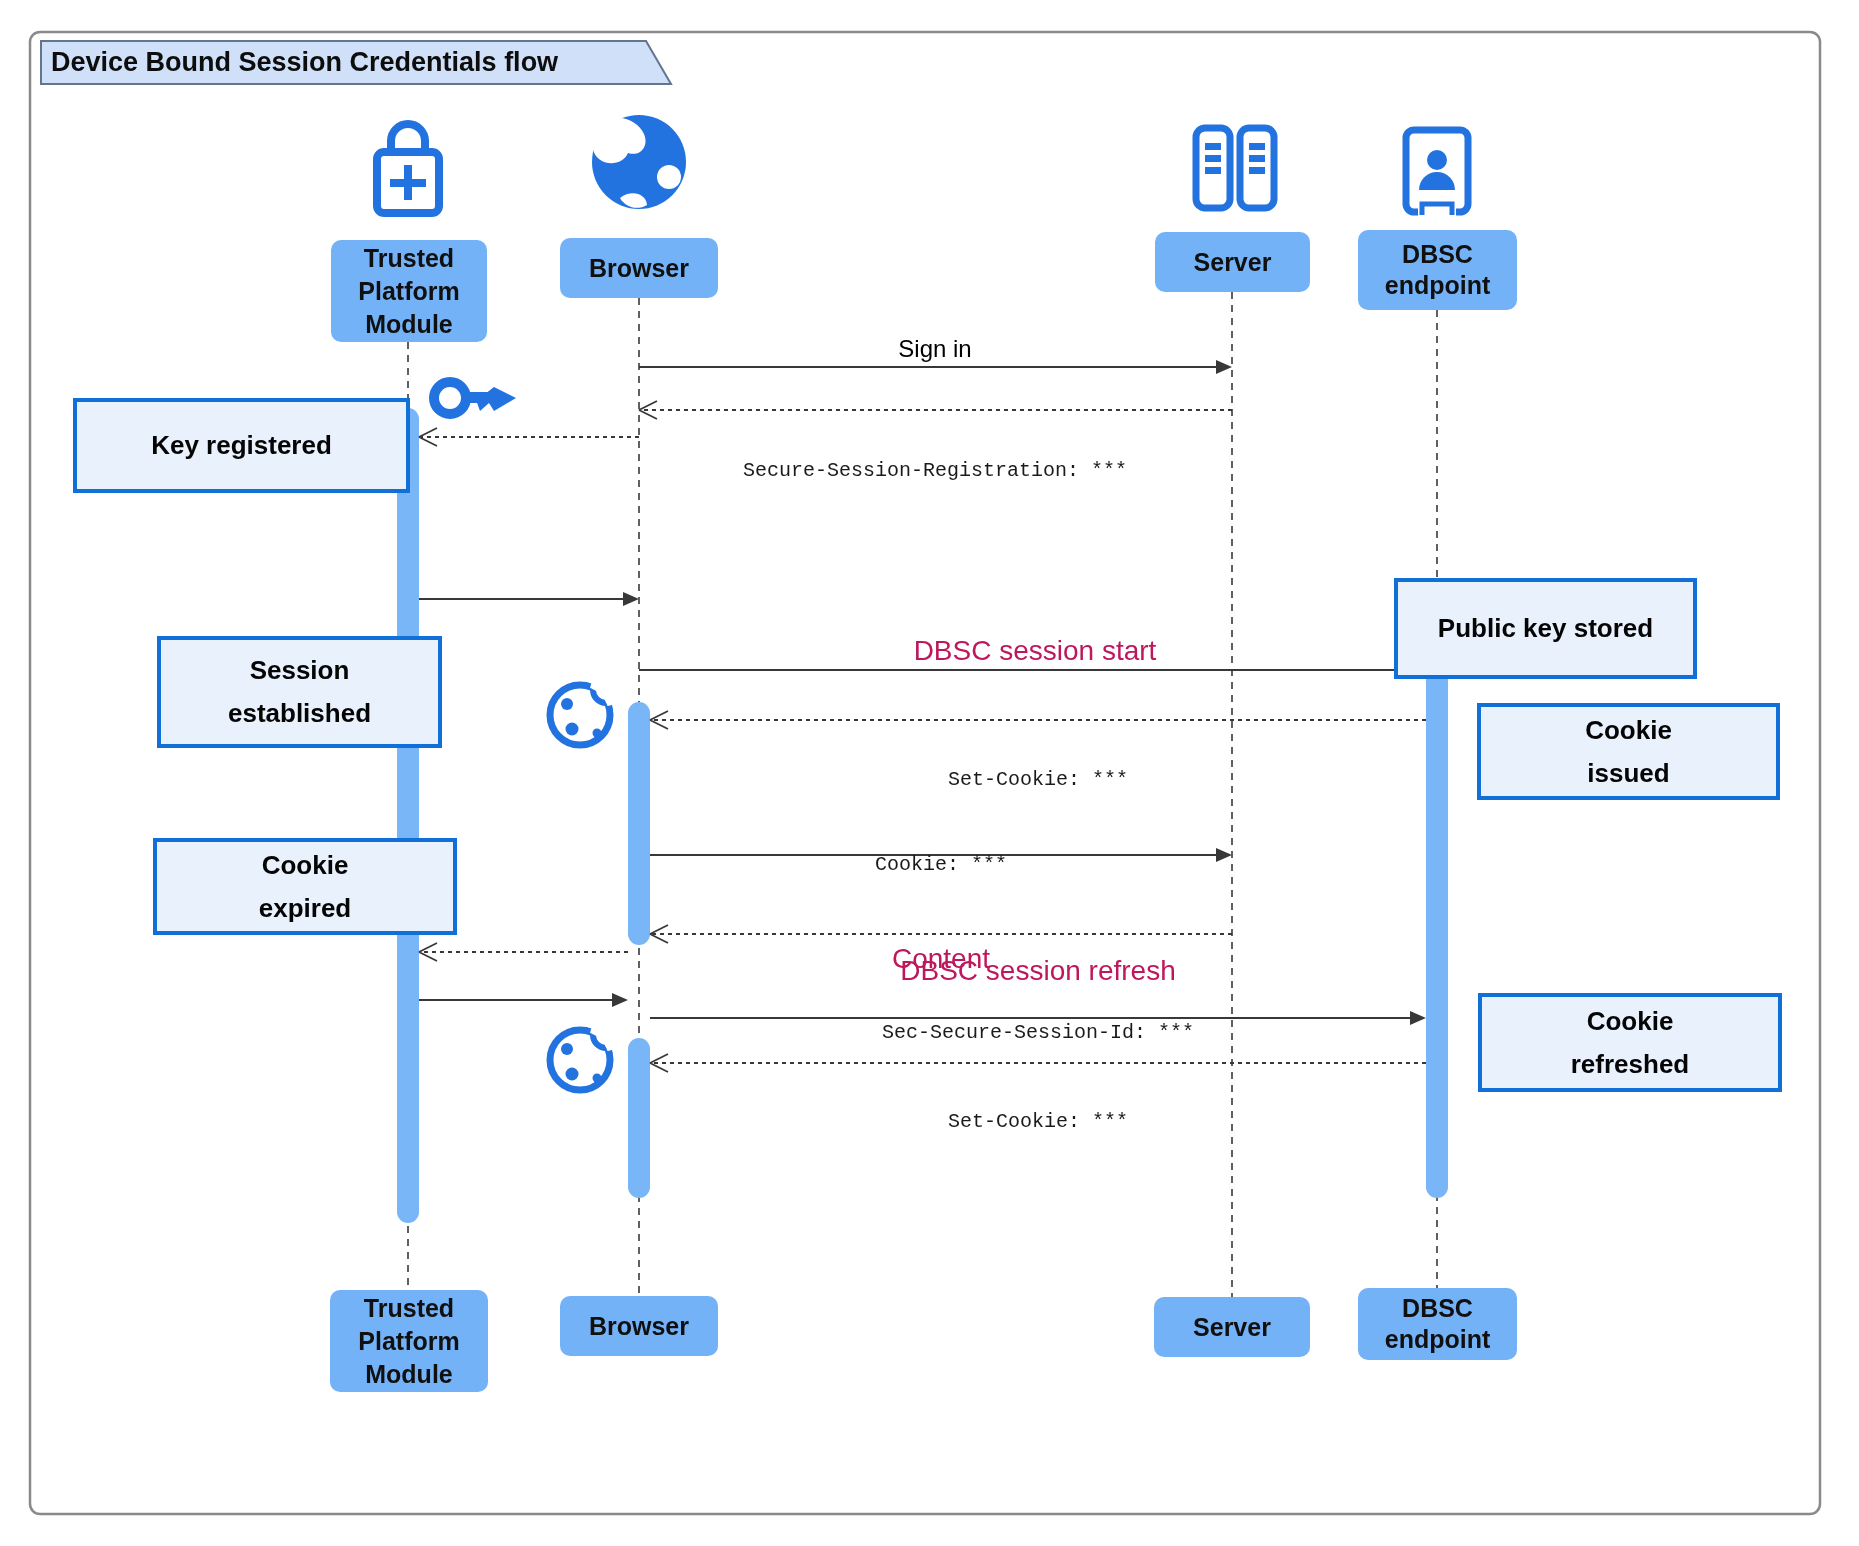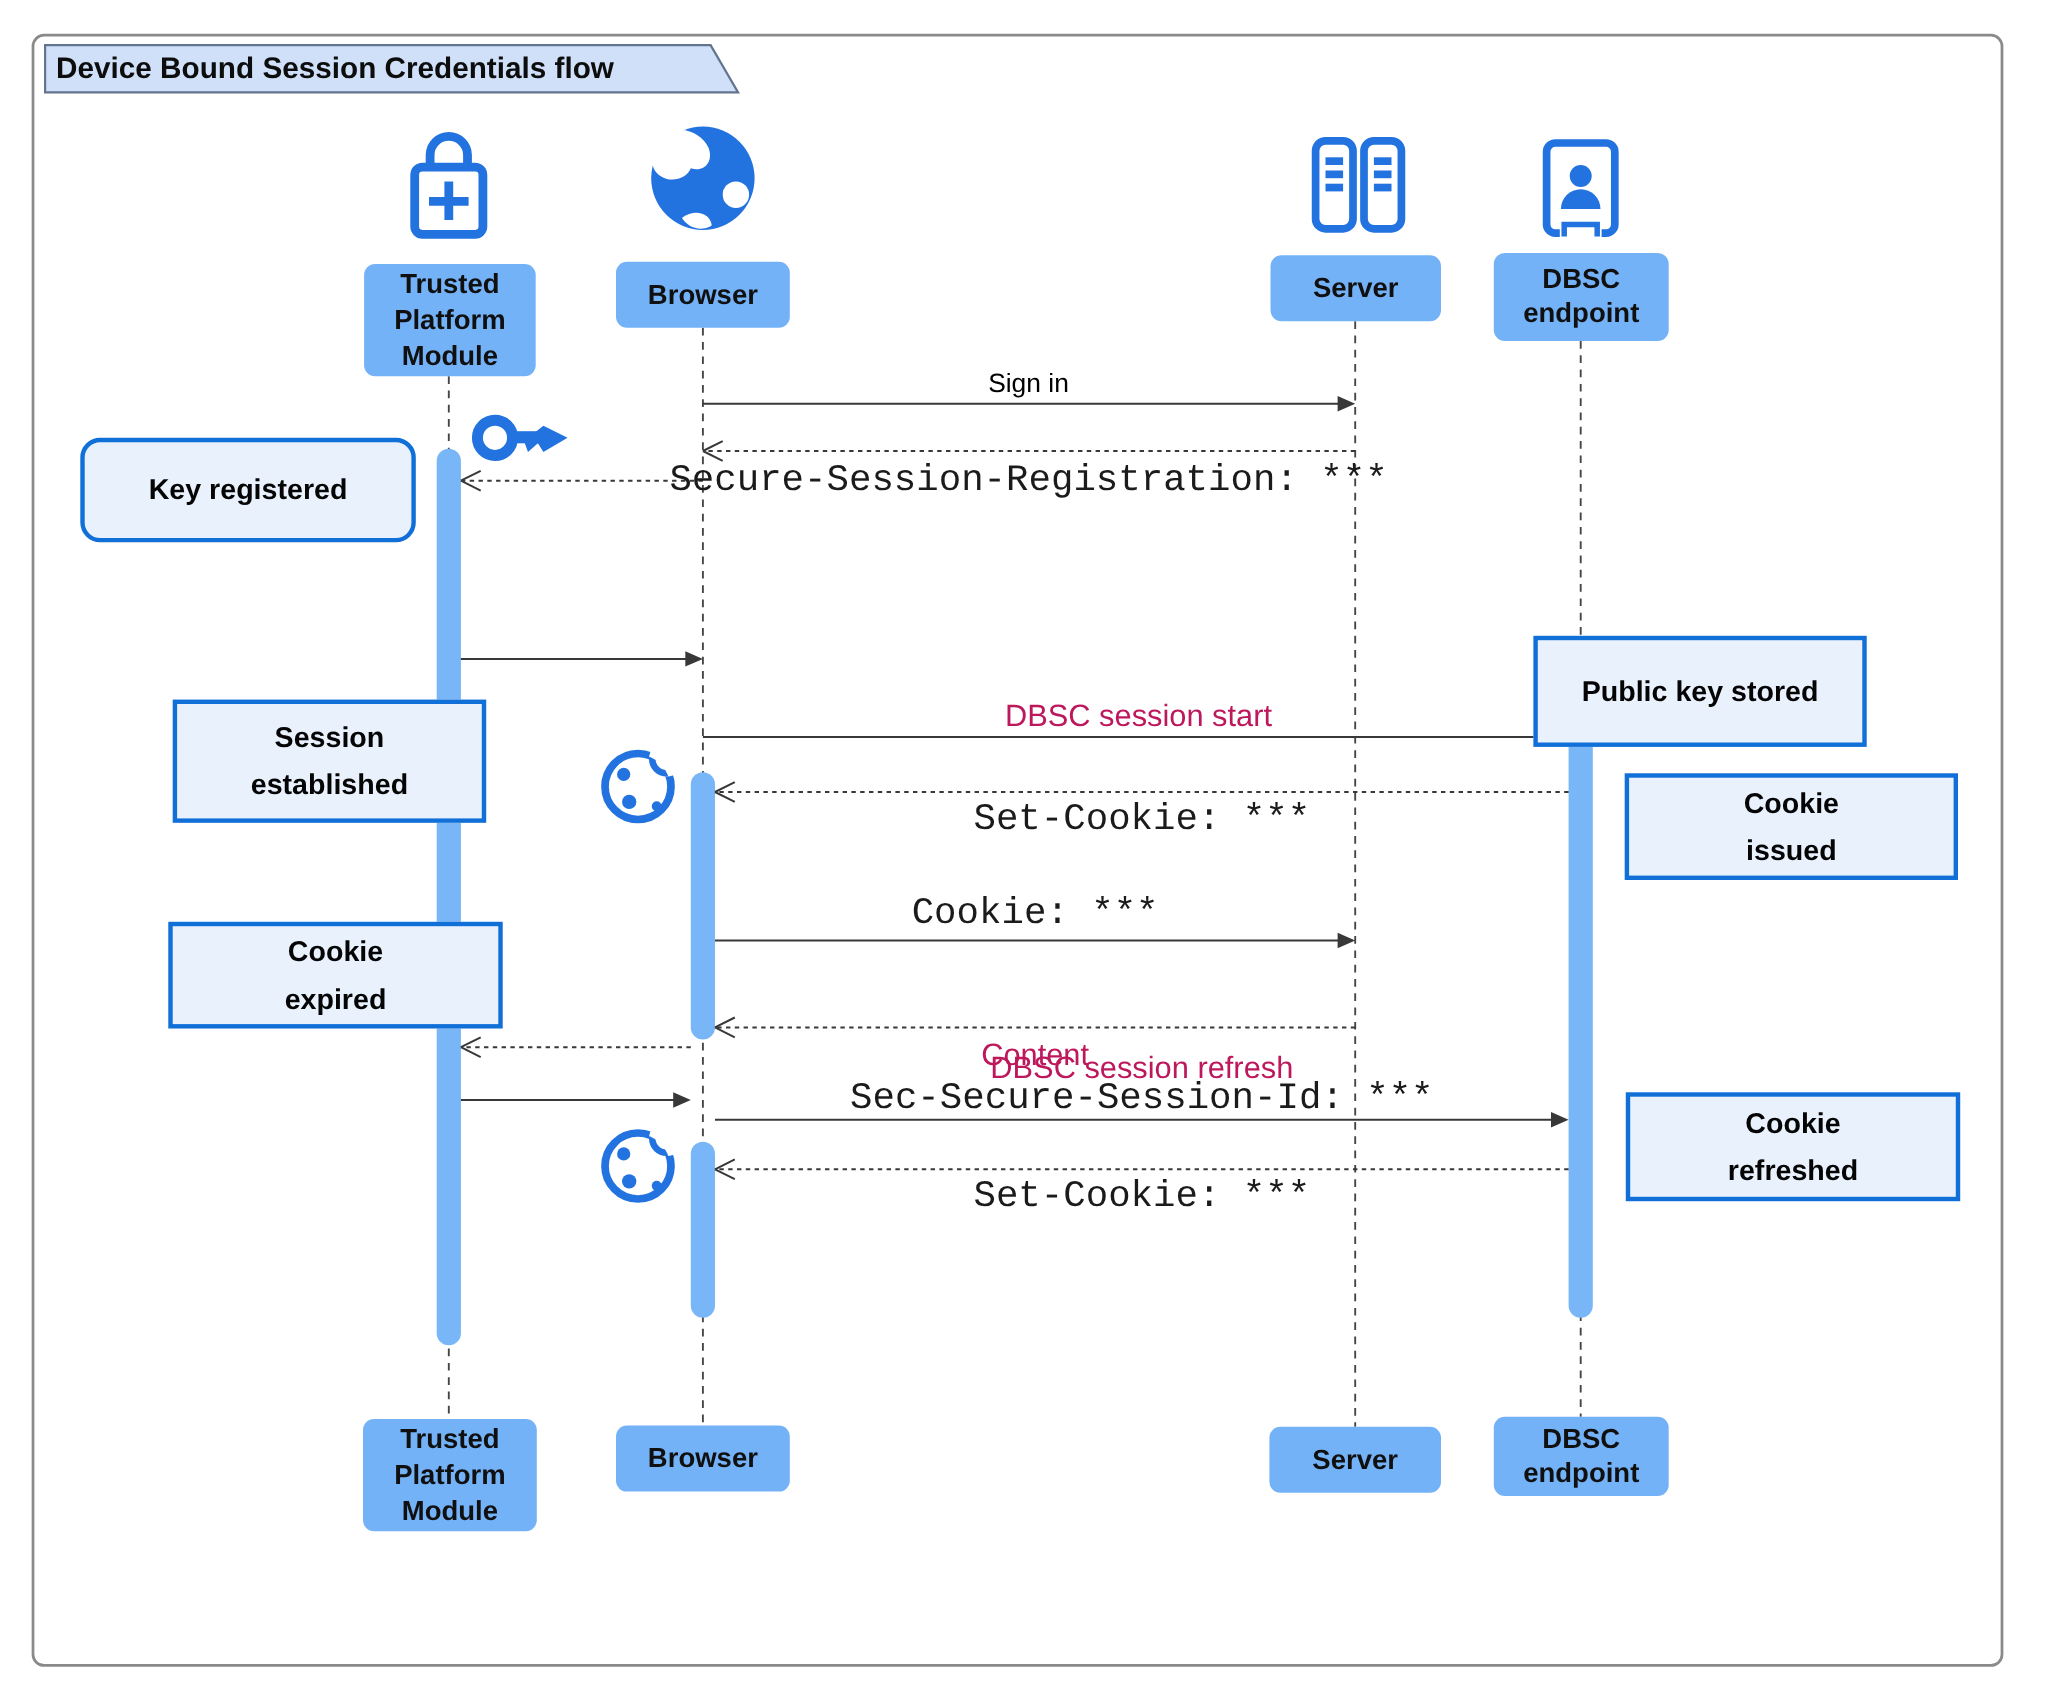--- a/index.html
+++ b/index.html
@@ -14,21 +14,21 @@
              display:flex;align-items:center;justify-content:center;
              font-weight:bold;font-size:25px;color:#101010;line-height:33px;
              text-align:center;white-space:pre-line;}
   .note{background:var(--note_fill);border:4px solid var(--note_border);
         box-sizing:border-box;display:flex;align-items:center;justify-content:center;
         font-weight:bold;font-size:26px;color:#050505;line-height:43px;
         text-align:center;white-space:pre-line;}
   .lbl{transform:translate(-50%,-50%);white-space:nowrap;text-align:center;}
   .msg-plain{font-size:24px;color:#000000;}
   .msg-gray{font-size:28px;color:#be185d;}
-  .msg-mono{font-family:"Liberation Mono",monospace;font-size:34px;color:#1b1b1b;}
+  .msg-mono{font-family:"Liberation Mono",monospace;font-size:20px;color:#1b1b1b;margin-top:33px;}
 </style>
 </head>
 <body>
 
 <div id="stage">
 
 <svg width="1859" height="1546" viewBox="0 0 1859 1546">
 
   <rect x="30" y="32" width="1790" height="1482" rx="10" style="fill:none;stroke:#8a8a8a;stroke-width:2.5"></rect>
 
@@ -190,21 +190,21 @@
 endpoint</div>
 
 <div class="abs actor-box" style="left:330px;top:1290px;width:158px;height:102px;">Trusted
 Platform
 Module</div>
 <div class="abs actor-box" style="left:560px;top:1296px;width:158px;height:60px;">Browser</div>
 <div class="abs actor-box" style="left:1154px;top:1297px;width:156px;height:60px;">Server</div>
 <div class="abs actor-box" style="left:1358px;top:1288px;width:159px;height:72px;line-height:31px;">DBSC
 endpoint</div>
 
-<div class="abs note" style="left:73px;top:398px;width:305px;height:95px;border-radius:18px;">Key registered</div>
+<div class="abs note" style="left:73px;top:398px;width:337px;height:95px;">Key registered</div>
 <div class="abs note" style="left:157px;top:636px;width:285px;height:112px;">Session
 established</div>
 <div class="abs note" style="left:153px;top:838px;width:304px;height:97px;">Cookie
 expired</div>
 <div class="abs note" style="left:1394px;top:578px;width:303px;height:101px;">Public key stored</div>
 <div class="abs note" style="left:1477px;top:703px;width:303px;height:97px;">Cookie
 issued</div>
 <div class="abs note" style="left:1478px;top:993px;width:304px;height:99px;">Cookie
 refreshed</div>
 

